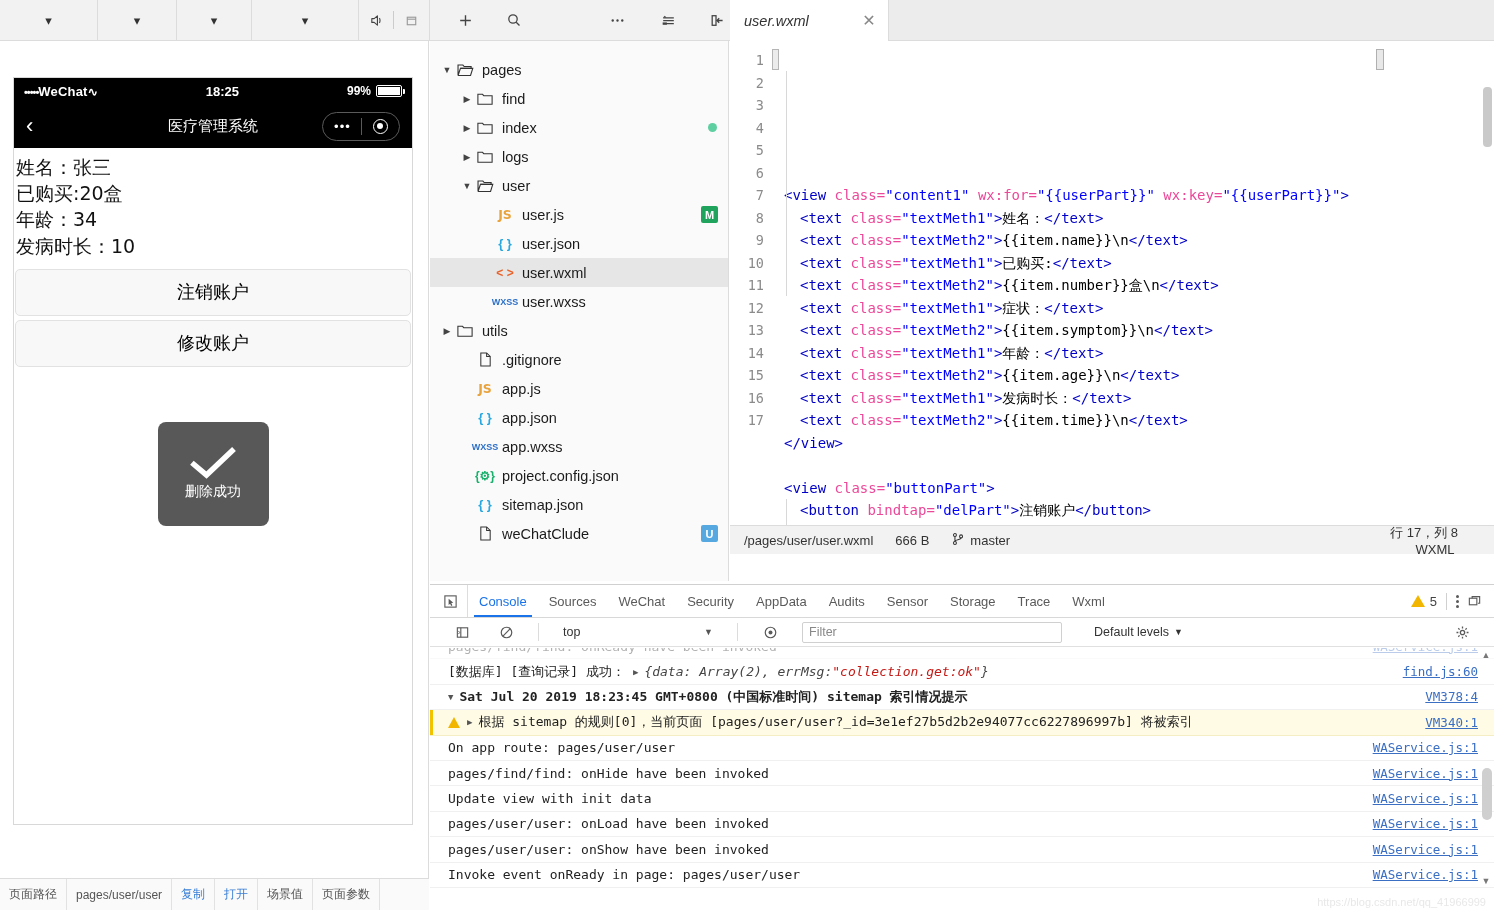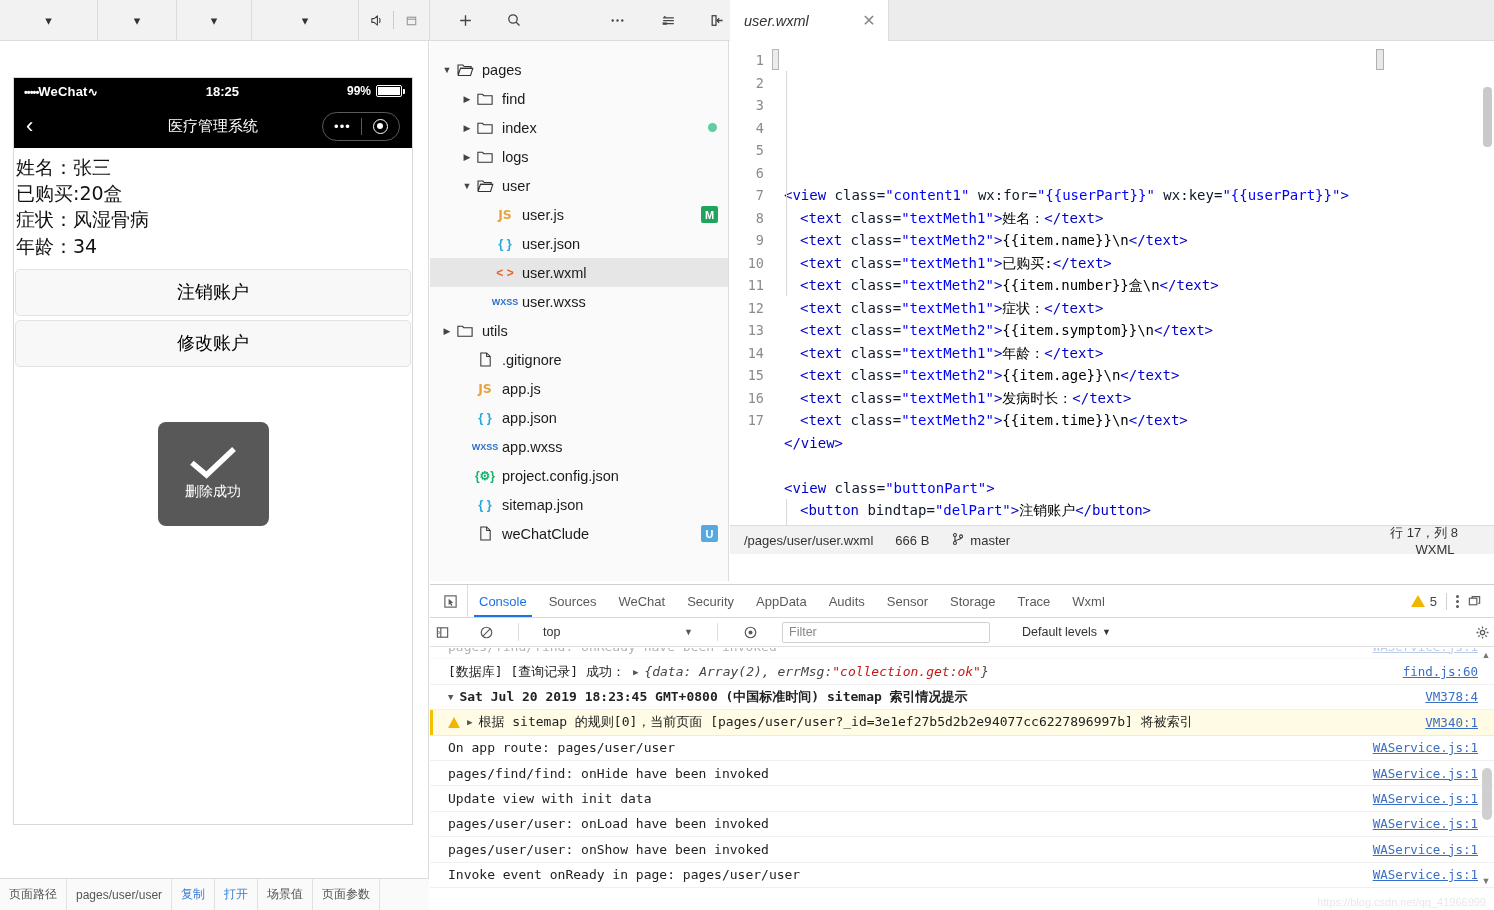--- a/index.html
+++ b/index.html
@@ -166,21 +166,21 @@
     color: #8b8b8b; font-size: 13.5px; line-height: 22.5px;
     font-family: "DejaVu Sans Mono", monospace; user-select: none;
   }
   .codearea {
     flex: 1; padding: 8px 0 0 6px; font-size: 14px; line-height: 22.5px;
     font-family: "DejaVu Sans Mono", monospace; white-space: pre; overflow: hidden;
     position: relative;
   }
   .cl { height: 22.5px; }
   .tk-tag { color: #0000c8; }
-  .tk-attr { color: #0f172a; }
+  .tk-attr { color: #ec4899; }
   .tk-str { color: #0000ff; }
   .tk-txt { color: #000; }
   .caret-box {
     position: absolute; left: 0; top: 8px; width: 7px; height: 21px;
     border: 1px solid #b5b5b5; background: #ececec;
   }
   .caret-end {
     position: absolute; left: 604px; top: 8px; width: 8px; height: 21px;
     border: 1px solid #b0b0b0; background: #e8e8e8;
   }
@@ -232,30 +232,30 @@
   .warn-tri { width: 0; height: 0; border-left: 7px solid transparent;
     border-right: 7px solid transparent; border-bottom: 12px solid #f2b600;
     position: relative; }
   .dt-vsep { width: 1px; height: 17px; background: #d0d0d0; margin: 0 6px; }
   .kebab { font-size: 16px; color: #5a5a5a; letter-spacing: 0; line-height: 0.6;
     display: flex; flex-direction: column; align-items: center; gap: 2px; }
   .kebab i { width: 3px; height: 3px; background: #5a5a5a; border-radius: 50%; display: block; }
 
   .dfilter {
     height: 29px; display: flex; align-items: center;
-    border-bottom: 1px solid #e0e0e0; background: #fff; padding: 0 0; gap: 20px;
+    border-bottom: 1px solid #e0e0e0; background: #fff; padding: 0 20px; gap: 20px;
   }
   .df-ico { width: 24px; height: 24px; display: flex; align-items: center; justify-content: center; color: #5a5a5a; }
   .ctx-select {
     width: 158px; height: 21px; display: flex; align-items: center;
     font-size: 12.5px; color: #333; padding: 0 4px; position: relative;
   }
   .ctx-select .ar { margin-left: auto; font-size: 9px; color: #555; }
   .filter-input {
-    width: 208px; height: 21px; border: 1px solid #d0d0d0; border-radius: 2px;
+    width: 260px; height: 21px; border: 1px solid #d0d0d0; border-radius: 2px;
     font-size: 12.5px; color: #888; padding: 0 6px; display: flex; align-items: center;
     background: #fff;
   }
   .levels { font-size: 12.5px; color: #333; display: flex; align-items: center; gap: 5px; margin-left: 12px; }
   .levels .ar { font-size: 9px; }
   .gear { margin-left: auto; color: #5a5a5a; }
   .dvsep { width: 1px; height: 18px; background: #dcdcdc; }
 
   .console {
     position: absolute; left: 0; top: 63px; right: 0; bottom: 0;
@@ -391,22 +391,22 @@
           <span class="caps-circ">
               <i></i>
             </span>
         </span>
       </div>
 
       <div class="page-body">
         <div class="info-lines">
           <div class="info-line">姓名：张三</div>
           <div class="info-line">已购买:20盒</div>
-          <div class="info-line">症状：风湿骨病</div>
           <div class="info-line">年龄：34</div>
+          <div class="info-line">发病时长：10</div>
         </div>
         <div class="btn-part">
           <div class="wxbtn">注销账户</div>
           <div class="wxbtn">修改账户</div>
         </div>
         <div class="toast">
           <span class="toast-check">
             <svg width="46" height="32" viewBox="0 0 46 32">
                 <path d="M4 17.5L16.5 28 42 4" fill="none" stroke="#fff" stroke-width="5.5" stroke-linecap="square"></path>
               </svg>

